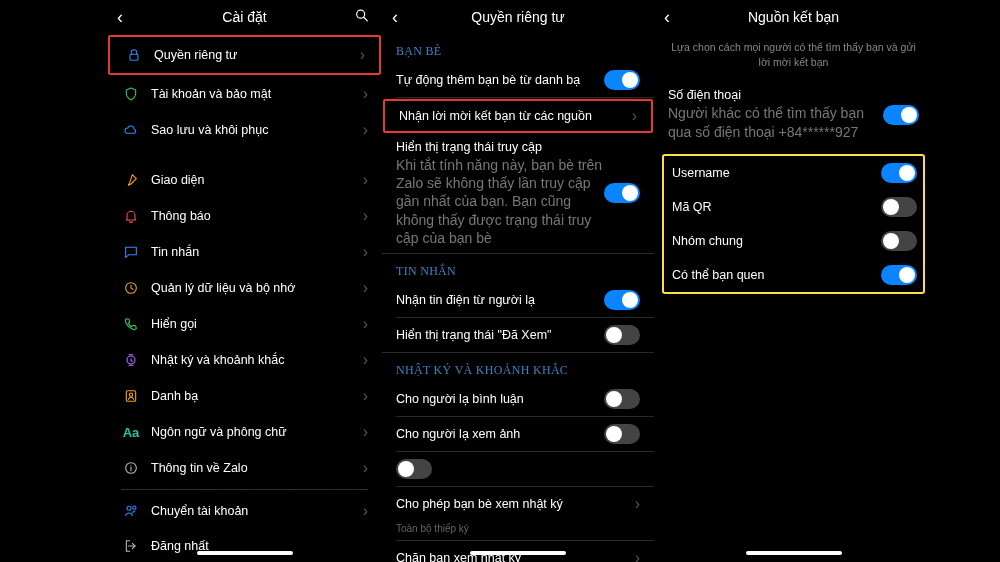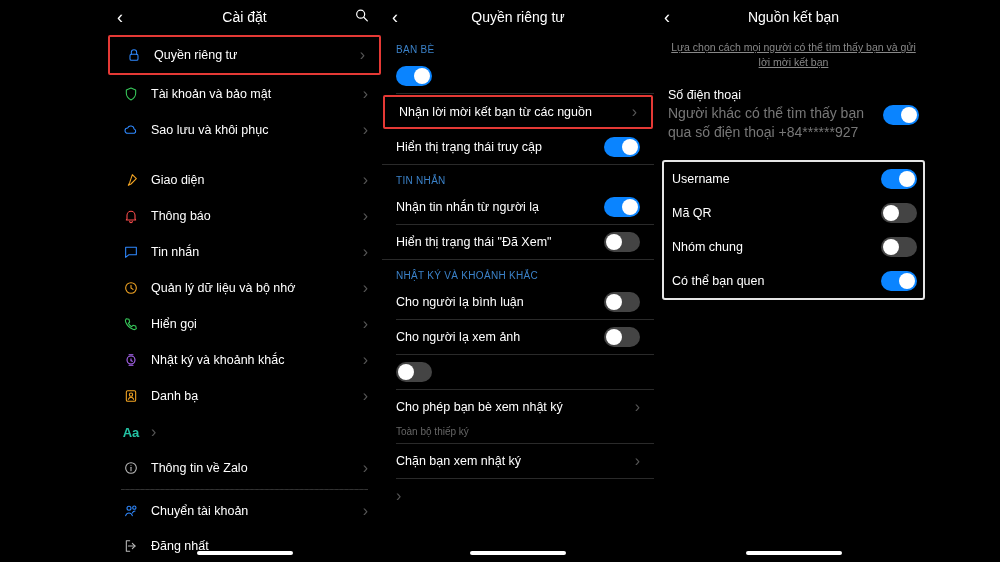--- a/index.html
+++ b/index.html
@@ -84,25 +84,26 @@
   }
   .gap { height: 14px; }
 
   .highlight {
     border: 2px solid #e53935;
     border-radius: 2px;
     margin: 1px;
   }
 
   .section-title {
-    font-size: 10px;
+    font-size: 12px;
     color: #3b82c9;
     padding: 10px 14px 4px 14px;
     letter-spacing: 0.3px;
     font-weight: 500;
+    font-family: Liberation Serif, serif;
   }
 
   .toggle {
     width: 36px;
     height: 20px;
     background: #444;
     border-radius: 10px;
     position: relative;
     flex-shrink: 0;
   }
@@ -118,21 +119,20 @@
   }
   .toggle.on { background: #0a84ff; }
   .toggle.on .knob { left: 18px; }
 
   .desc {
     font-size: 10.5px;
     color: #888;
     padding: 6px 14px 10px 14px;
     text-align: center;
     line-height: 1.4;
-    text-decoration: underline;
   }
   .row .desc2 {
     font-size: 14px;
     color: #777;
     margin-top: 2px;
     line-height: 1.3;
   }
   .row.compact { padding-top: 6px; padding-bottom: 6px; }
   .subhint {
     font-size: 10px;
@@ -143,23 +143,23 @@
     position: absolute;
     bottom: 7px;
     left: 50%;
     transform: translateX(-50%);
     width: 96px;
     height: 4px;
     background: #fff;
     border-radius: 2px;
   }
   .hl-group {
-    border: 2px solid #e5e5e5;
+    border: 2px solid #fde047;
     border-radius: 3px;
-    margin: 10px 8px 0 8px;
+    margin: 4px 8px 0 8px;
   }
   .hl-group .row { padding-left: 8px; padding-right: 6px; }
 
   .ic-blue { color: #2f89ff; }
   .ic-green { color: #37c85a; }
   .ic-orange { color: #f5a623; }
   .ic-red { color: #ff4d4d; }
   .ic-purple { color: #b36bff; }
   .ic-grey { color: #bbb; }
   .ic-teal { color: #23c3a4; }
@@ -282,20 +282,21 @@
             <path d="M8 17c1-2 3-3 4-3s3 1 4 3"></path>
           </svg>
         </span>
         <span class="label">Danh bạ</span>
         <span class="chev">›</span>
       </div>
       <div class="row">
         <span class="icon ic-teal">
           <span style="font-weight:600;font-size:13px">Aa</span>
         </span>
+        <span class="label">Ngôn ngữ và phông chữ</span>
         <span class="chev">›</span>
       </div>
       <div class="row">
         <span class="icon ic-grey">
           <svg class="stroke-ic" viewBox="0 0 24 24">
             <circle cx="12" cy="12" r="8"></circle>
             <line x1="12" y1="8" x2="12" y2="8"></line>
             <line x1="12" y1="11" x2="12" y2="16"></line>
           </svg>
         </span>
@@ -330,44 +331,48 @@
 </div>
 
 <div class="panel p2">
   <div class="header">
     <span class="back">‹</span>
     <span>Quyền riêng tư</span>
   </div>
   <div id="panel2-list">
       <div class="section-title">BẠN BÈ</div>
       <div class="row compact">
+        <div class="text-col">
+          <span class="label">Tự động thêm bạn bè từ danh bạ</span>
+        </div>
         <div class="toggle on">
           <div class="knob"></div>
         </div>
       </div>
       <div class="divider"></div>
       <div class="row compact highlight">
         <div class="text-col">
           <span class="label">Nhận lời mời kết bạn từ các nguồn</span>
         </div>
         <span class="chev">›</span>
       </div>
       <div class="row compact">
         <div class="text-col">
           <span class="label">Hiển thị trạng thái truy cập</span>
+          <div class="desc2">Khi tắt tính năng này, bạn bè trên Zalo sẽ không thấy lần truy cập gần nhất của bạn. Bạn cũng không thấy được trạng thái truy cập của bạn bè</div>
         </div>
         <div class="toggle on">
           <div class="knob"></div>
         </div>
       </div>
       <div class="divider full"></div>
       <div class="section-title">TIN NHẮN</div>
       <div class="row compact">
         <div class="text-col">
-          <span class="label">Nhận tin nhắn từ người lạ</span>
+          <span class="label">Nhận tin điện từ người lạ</span>
         </div>
         <div class="toggle on">
           <div class="knob"></div>
         </div>
       </div>
       <div class="divider"></div>
       <div class="row compact">
         <div class="text-col">
           <span class="label">Hiển thị trạng thái "Đã Xem"</span>
         </div>

